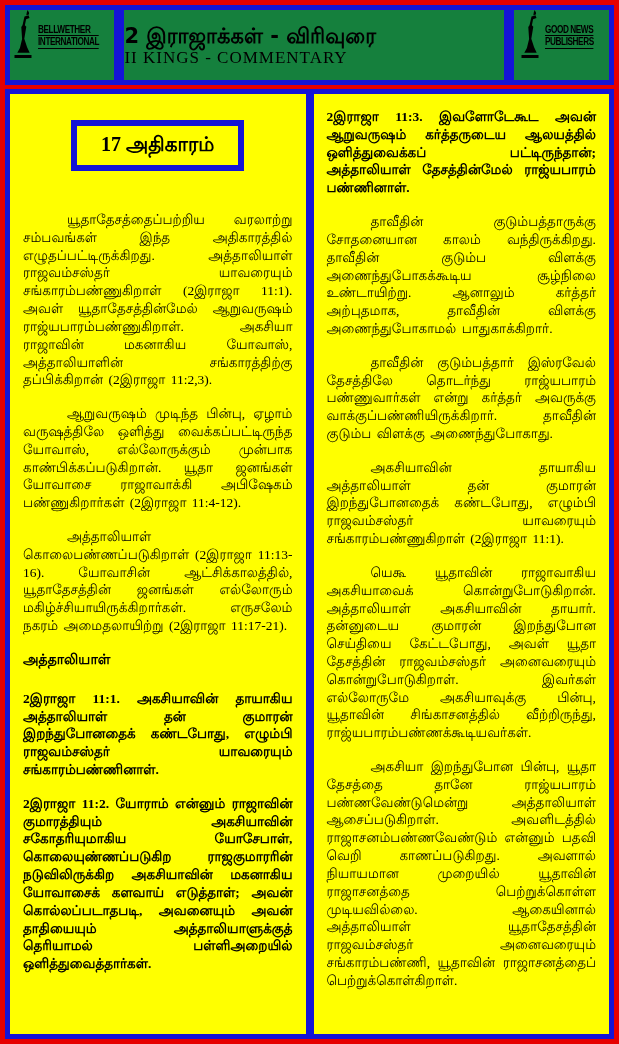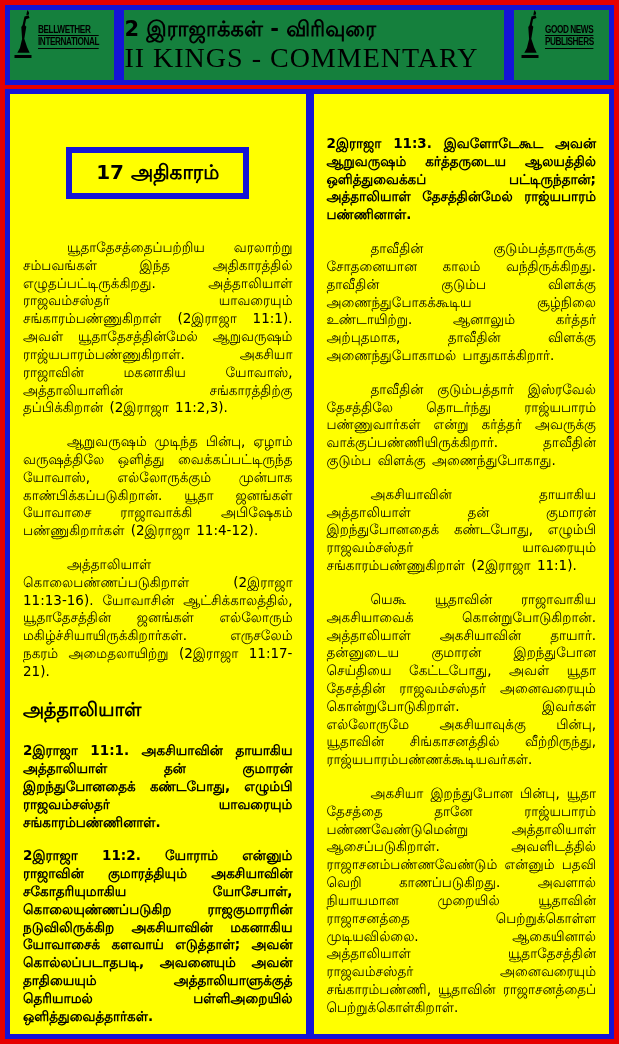--- a/index.html
+++ b/index.html
@@ -32,57 +32,58 @@
     border-bottom:1.5px solid #000;
     white-space:nowrap;
     transform:scaleX(0.82);transform-origin:left;
   }
   .title-box{flex:1 1 auto;flex-direction:column;padding:16px 0;}
   .title-tamil{
     font-weight:bold;font-size:21px;line-height:1.25;text-align:center;
   }
   .title-english{
     font-family:"Liberation Serif",serif;
-    font-size:28px;line-height:1.1;letter-spacing:1px;text-align:center;
+    font-size:17px;line-height:1.1;letter-spacing:1px;text-align:center;
   }
   .gap{height:4px;flex:0 0 auto;background:#e60000;}
   
   .bodywrap{
     flex:1 1 auto;
     background:#ffff00;
     border:5px solid #1414d6;
     box-sizing:border-box;
     display:flex;
     overflow:hidden;
   }
   .col{
     flex:1 1 0;
-    padding:29px 13px;
+    padding:2px 13px;
     box-sizing:border-box;
     overflow:hidden;
+    font-family:Liberation Serif, serif;
   }
   .divider{flex:0 0 8px;background:#1414d6;}
   .chapter-box{
     display:table;
     margin:24px auto 40px auto;
     border:6px solid #1414d6;
     padding:7px 24px;
     font-weight:bold;font-size:20px;
     white-space:nowrap;
   }
   .para{
     font-size:13.5px;line-height:1.32;
     text-align:justify;
     text-indent:44px;
     margin:0 0 16px 0;
     word-spacing:2px;
   }
   .para.verse{font-weight:bold;text-indent:0;}
   .section-heading{margin:6px 0 20px 0;}
-  .sh-line{font-weight:bold;font-size:19px;line-height:1.35;}
+  .sh-line{font-weight:bold;font-size:14px;line-height:1.35;}
 </style>
 </head>
 <body>
 
 <div class="page">
 
   <div class="header">
 
     <div class="hbox logo-box">
       <div class="logo-inner">

